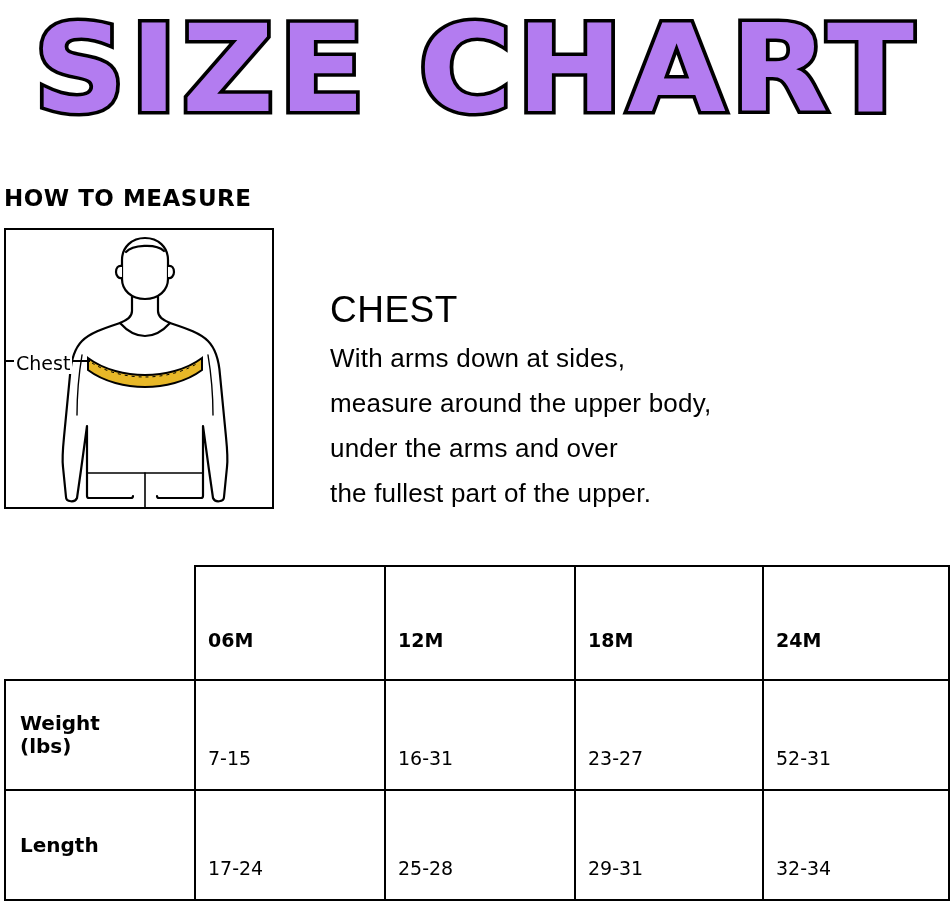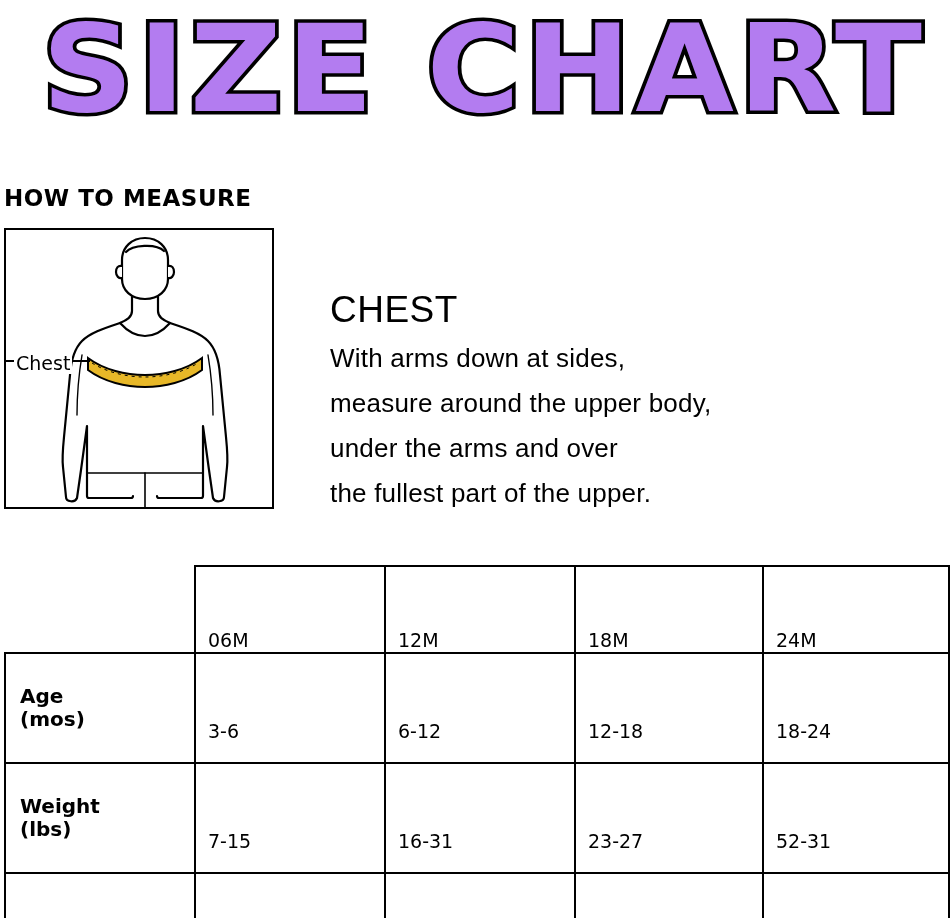--- a/index.html
+++ b/index.html
@@ -16,21 +16,20 @@
     overflow: hidden;
   }
 
   
   .title-wrap {
     position: absolute;
     top: 0px;
     left: 0px;
     width: 892px;
     height: 150px;
-    margin-left: 8px;
   }
   .title-text {
     position: absolute;
     left: 0;
     top: -2px;
     width: 952px;
     text-align: center;
     font-family: "DejaVu Sans", sans-serif;
     font-weight: bold;
     font-size: 118px;
@@ -116,22 +115,23 @@
   .size-table td {
     border: 2px solid #000000;
     height: 88px;
     vertical-align: middle;
     padding: 0 12px;
     font-family: "DejaVu Sans", sans-serif;
     font-size: 19px;
   }
   .size-table tr.head-row td {
     vertical-align: bottom;
-    padding-bottom: 1px;
+    padding-bottom: 28px;
     height: 84px;
+    font-weight: bold;
   }
   .size-table td.corner {
     border-left: none;
     border-top: none;
     border-bottom: none;
     border-right: 2px solid #000000;
   }
   .size-table td.rowlabel {
     font-weight: bold;
     font-size: 20px;
@@ -216,30 +216,20 @@
   <tbody>
     <tr class="head-row">
       <td class="corner"></td>
       <td>06M</td>
       <td>12M</td>
       <td>18M</td>
       <td>24M</td>
     </tr>
     <tr>
       <td class="rowlabel">
-        <span class="lbl-line">Age</span>
-        <span class="lbl-line">(mos)</span>
-      </td>
-      <td class="val">3-6</td>
-      <td class="val">6-12</td>
-      <td class="val">12-18</td>
-      <td class="val">18-24</td>
-    </tr>
-    <tr>
-      <td class="rowlabel">
         <span class="lbl-line">Weight</span>
         <span class="lbl-line">(lbs)</span>
       </td>
       <td class="val">7-15</td>
       <td class="val">16-31</td>
       <td class="val">23-27</td>
       <td class="val">52-31</td>
     </tr>
     <tr>
       <td class="rowlabel">

